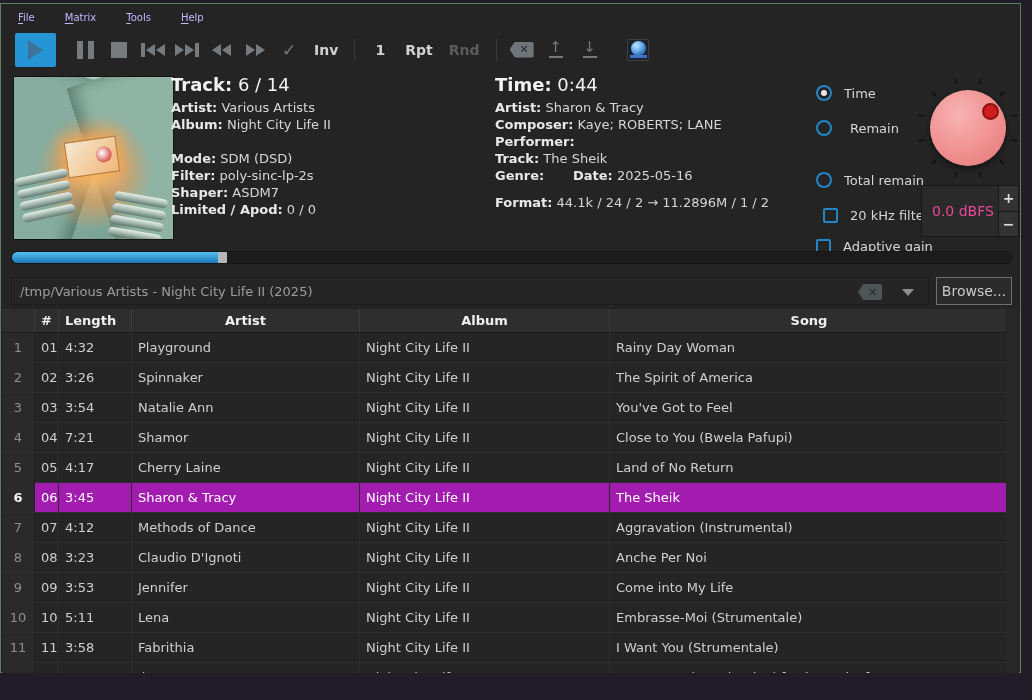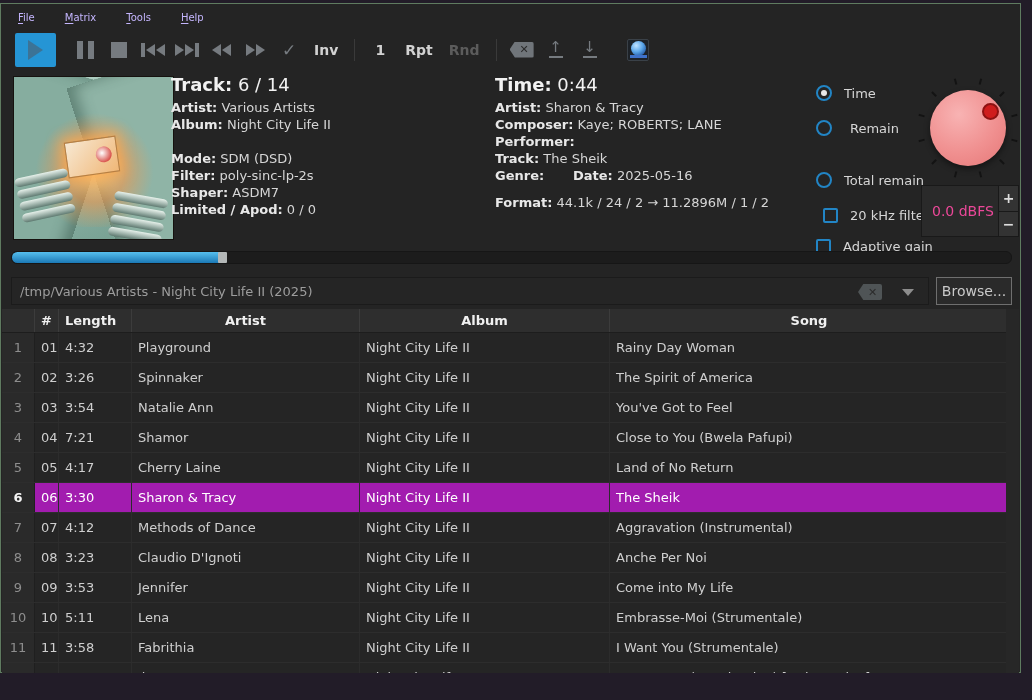--- a/index.html
+++ b/index.html
@@ -387,21 +387,21 @@
           <div class="cell gut">5</div>
           <div class="cell">05</div>
           <div class="cell">4:17</div>
           <div class="cell">Cherry Laine</div>
           <div class="cell">Night City Life II</div>
           <div class="cell">Land of No Return</div>
         </div>
         <div class="pl-row sel">
           <div class="cell gut">6</div>
           <div class="cell">06</div>
-          <div class="cell">3:30</div>
+          <div class="cell">3:45</div>
           <div class="cell">Sharon &amp; Tracy</div>
           <div class="cell">Night City Life II</div>
           <div class="cell">The Sheik</div>
         </div>
         <div class="pl-row">
           <div class="cell gut">7</div>
           <div class="cell">07</div>
           <div class="cell">4:12</div>
           <div class="cell">Methods of Dance</div>
           <div class="cell">Night City Life II</div>

